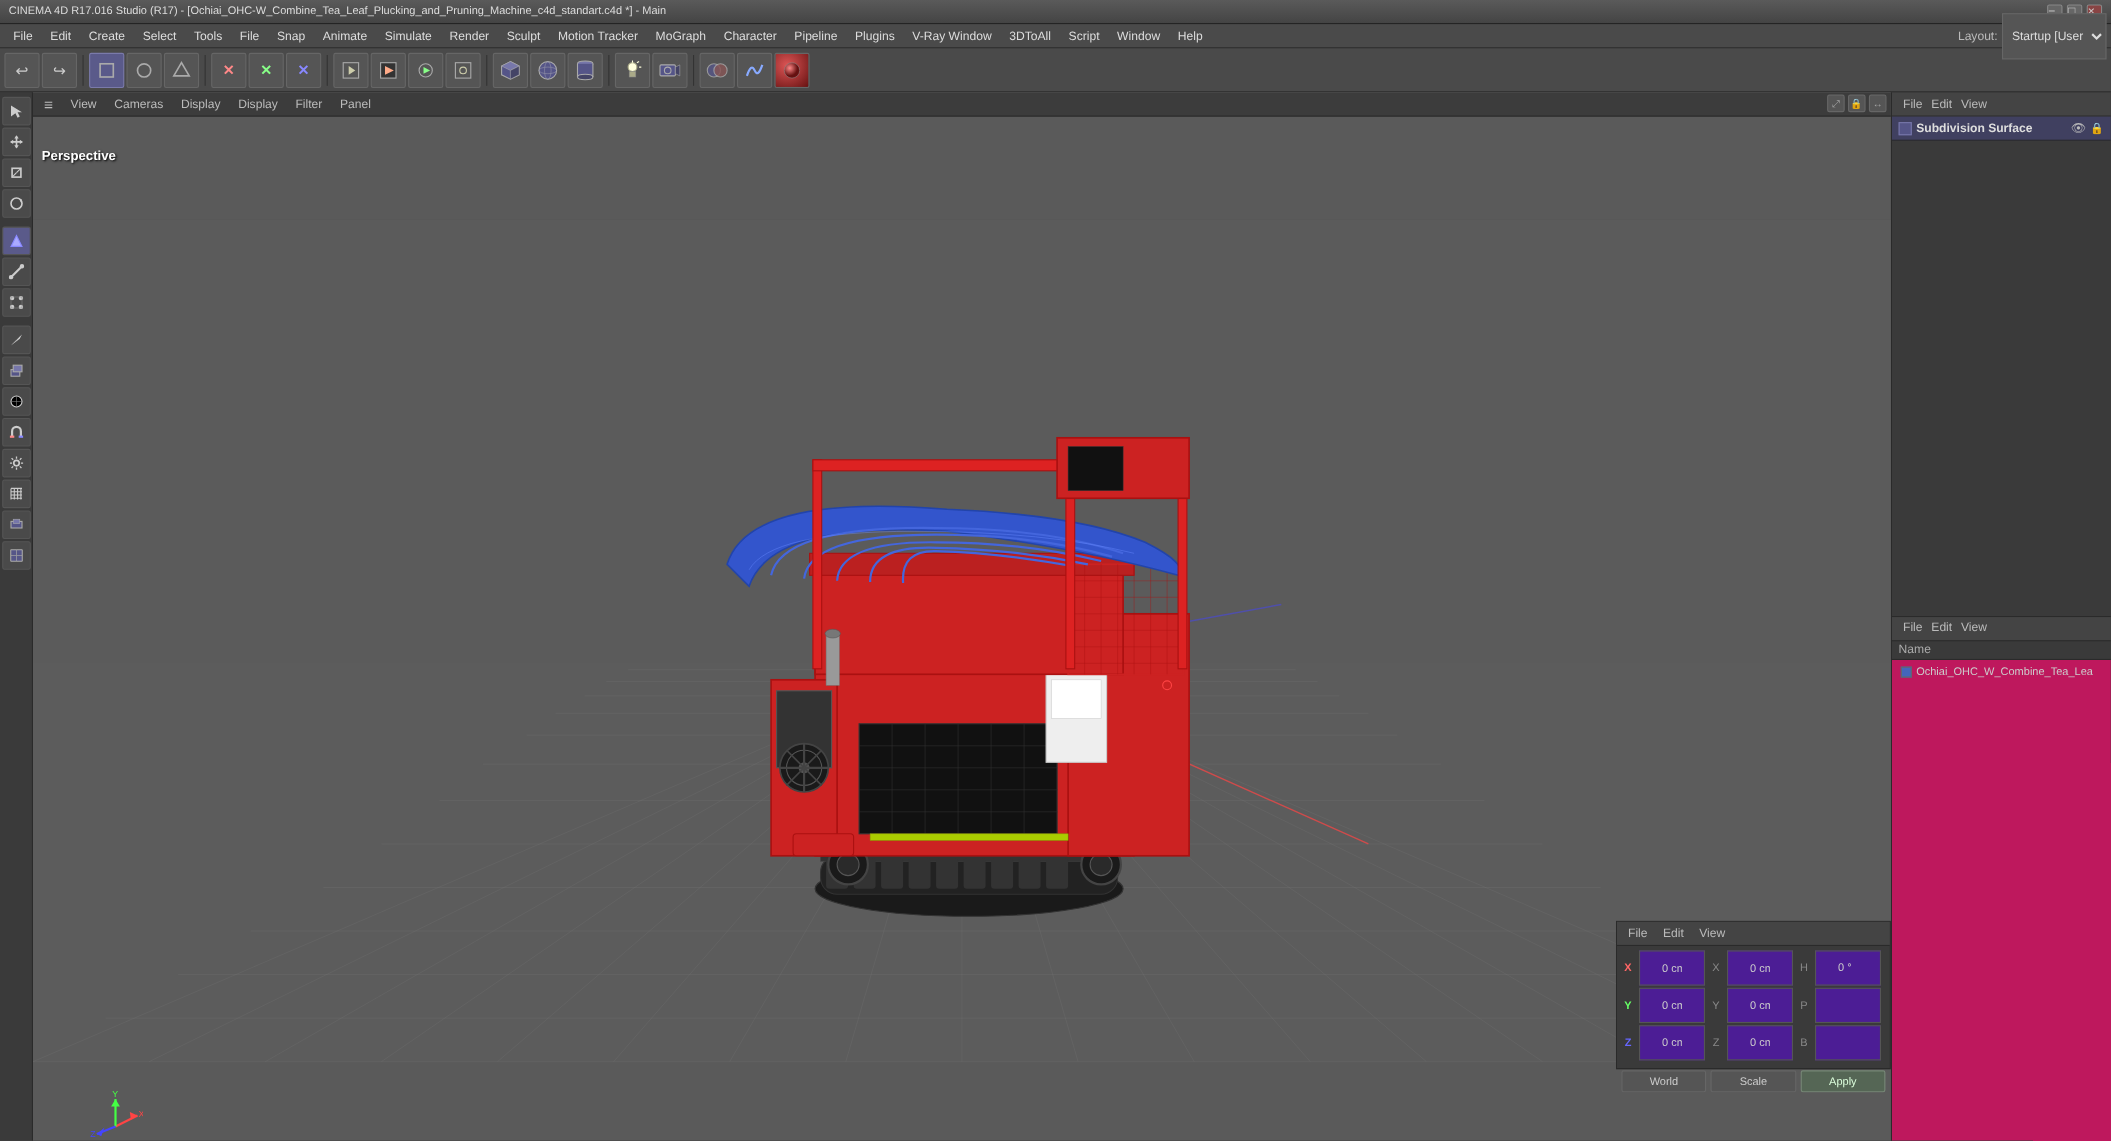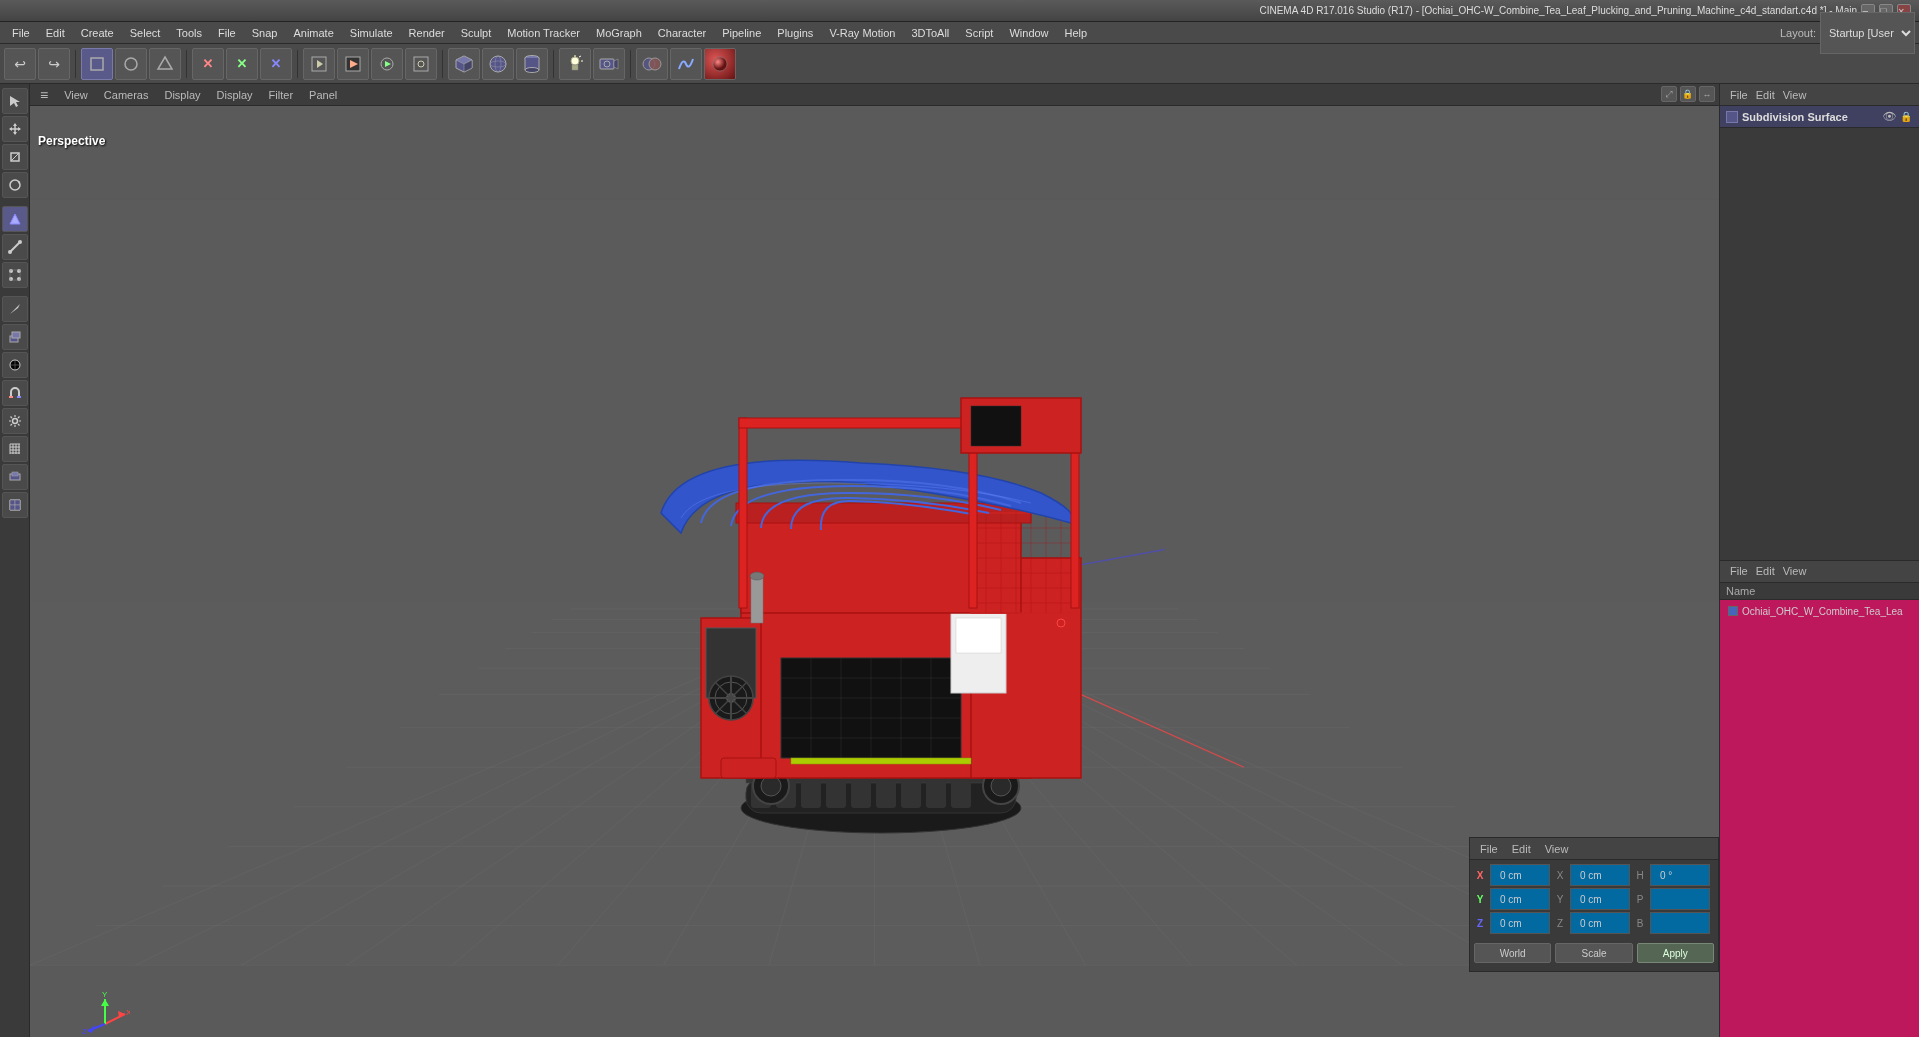--- a/index.html
+++ b/index.html
@@ -298,27 +298,27 @@
     .coord-row {
       display: flex;
       align-items: center;
       gap: 4px;
       margin-bottom: 2px;
       font-size: 10px;
       color: #bbb;
     }
     .coord-label { width: 12px; text-align: center; font-weight: bold; }
     .coord-field {
-      background: #0369a1;
+      background: #4c1d95;
       border: 1px solid #555;
       color: #ccc;
       width: 60px;
-      height: 22px;
+      height: 32px;
       font-size: 10px;
-      padding: 0 9px;
+      padding: 0 20px;
     }
     .coord-suffix { width: 12px; text-align: center; color: #888; font-size: 10px; }
     #world-scale-row {
       display: flex;
       align-items: flex-end;
       gap: 4px;
       padding: 3px 4px 0;
     }
     .ws-btn {
       flex: 1;
@@ -370,21 +370,21 @@
       align-items: center;
       justify-content: center;
       color: #aaa;
       font-size: 9px;
     }
   </style>
 </head>
 <body>
 
 <div id="title-bar">
-  <span id="title-bar-text" style="font-size:10px;color:#ddd;flex:1;text-align:right;overflow:hidden;white-space:nowrap;text-overflow:ellipsis;">CINEMA 4D R17.016 Studio (R17) - [Ochiai_OHC-W_Combine_Tea_Leaf_Plucking_and_Pruning_Machine_c4d_standart.c4d *] - Main</span>
+  <span id="title-bar-text" style="font-size:10px;color:#ddd;flex:1;text-align:left;overflow:hidden;white-space:nowrap;text-overflow:ellipsis;">CINEMA 4D R17.016 Studio (R17) - [Ochiai_OHC-W_Combine_Tea_Leaf_Plucking_and_Pruning_Machine_c4d_standart.c4d *] - Main</span>
   <span class="title-btn">−</span>
   <span class="title-btn">□</span>
   <span class="title-btn" style="background:#884444;">×</span>
 </div>
 
 <div id="menu-bar">
   <span class="menu-item">File</span>
   <span class="menu-item">Edit</span>
   <span class="menu-item">Create</span>
   <span class="menu-item">Select</span>
@@ -393,21 +393,21 @@
   <span class="menu-item">Snap</span>
   <span class="menu-item">Animate</span>
   <span class="menu-item">Simulate</span>
   <span class="menu-item">Render</span>
   <span class="menu-item">Sculpt</span>
   <span class="menu-item">Motion Tracker</span>
   <span class="menu-item">MoGraph</span>
   <span class="menu-item">Character</span>
   <span class="menu-item">Pipeline</span>
   <span class="menu-item">Plugins</span>
-  <span class="menu-item">V-Ray Motion</span>
+  <span class="menu-item">V-Ray Window</span>
   <span class="menu-item">3DToAll</span>
   <span class="menu-item">Script</span>
   <span class="menu-item">Window</span>
   <span class="menu-item">Help</span>
   <div id="layout-area">
     <span>Layout:</span>
     <select id="layout-dropdown">
       <option>Startup [User</option>
     </select>
   </div>

